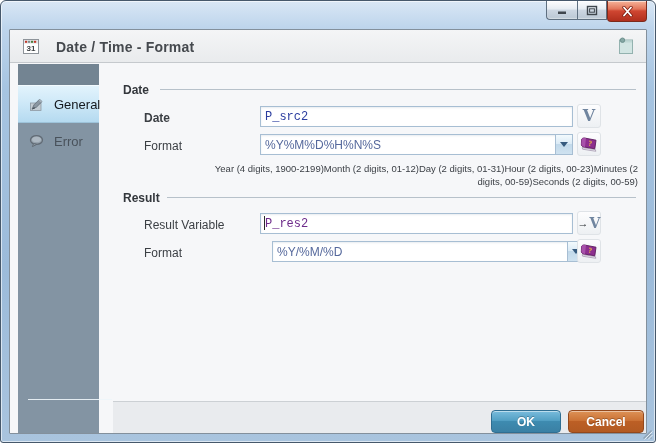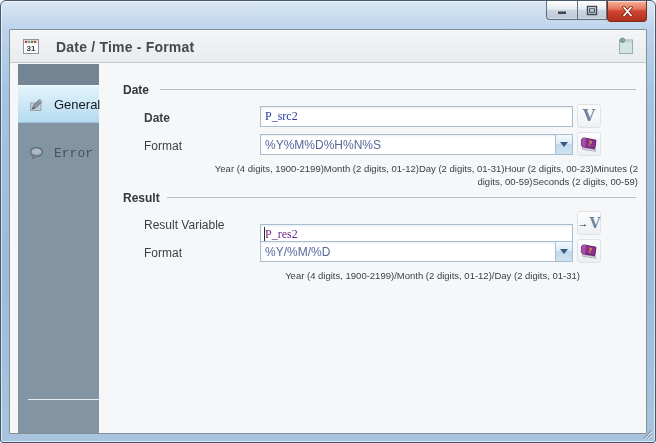--- a/index.html
+++ b/index.html
@@ -63,21 +63,21 @@
   .side-sep { position:absolute; left:10px; top:335px; width:84px; height:1px; background:#eef5f9; opacity:.9; }
 
   
   .grp-label { position:absolute; font-size:12px; font-weight:bold; color:#33373c; }
   .grp-line { position:absolute; height:1px; background:#b7c1ca; right:10px; }
   .fld-label { position:absolute; font-size:12px; color:#3b3f44; }
 
   .tbox {
     position:absolute; width:313px; height:21px; background:#fff;
     border:1px solid #a7bed3; font-size:12px; padding:0 4px;
-    font-family:Liberation Serif, serif; outline:none;
+    font-family:Liberation Mono, monospace; outline:none;
     box-shadow:inset 0 1px 2px rgba(130,150,170,.18);
   }
   .tbox.blue { color:#2b3d9f; }
   .combo {
     position:absolute; width:313px; height:21px; background:#fff;
     border:1px solid #a7bed3; box-shadow:inset 0 1px 2px rgba(130,150,170,.18);
     display:flex; align-items:center; cursor:default;
   }
   .combo .val { flex:1; font-size:12px; color:#55689c; padding-left:4px; white-space:nowrap; overflow:hidden; }
   .combo .drop {
@@ -174,21 +174,21 @@
       <div class="side-item selected" style="top:21px;">
         <svg class="ico" viewBox="0 0 17 17">
           <rect x="2.5" y="7" width="10.5" height="7.5" fill="#c3ccd3" stroke="#8d99a4" stroke-width="0.8"></rect>
           <path d="M4 13.2 L6 8.8 L11.6 3.2 L14 5.6 L8.4 11.2 Z" fill="#8b97a2" stroke="#5f6b76" stroke-width="0.8"></path>
           <path d="M4 13.2 L6 11 L7.2 12.2 Z" fill="#3e4850"></path>
           <path d="M11.6 3.2 L14 5.6 L13 6.6 L10.6 4.2 Z" fill="#aab6c0"></path>
         </svg>
         <span class="lbl">General</span>
       </div>
 
-      <div class="side-item plain" style="top:70px;font-family:Liberation Mono, monospace;">
+      <div class="side-item plain" style="top:58px;">
         <svg class="ico" viewBox="0 0 17 17">
           <ellipse cx="8.5" cy="7" rx="6" ry="4.4" fill="#96a2ad" stroke="#626c76" stroke-width="1.3"></ellipse>
           <path d="M5.6 10.6 L4.4 13.6 L9 11.3 Z" fill="#96a2ad" stroke="#626c76" stroke-width="1"></path>
           <ellipse cx="8.5" cy="6.4" rx="4.4" ry="2.6" fill="#adb8c2"></ellipse>
         </svg>
         <span class="lbl">Error</span>
       </div>
 
       <div class="side-sep"></div>
     </div>
@@ -217,47 +217,50 @@
         <text x="11" y="9.8" font-size="7.5" font-weight="bold" fill="#f0c53c" text-anchor="middle" transform="rotate(8 11 8)" font-family="Liberation Serif, serif">?</text>
       </svg>
     </div>
 
     <div class="help" style="left:180px; top:132px; width:448px;">Year (4 digits, 1900-2199)Month (2 digits, 01-12)Day (2 digits, 01-31)Hour (2 digits, 00-23)Minutes (2 digits, 00-59)Seconds (2 digits, 00-59)</div>
 
     <div class="grp-label" style="left:113px; top:161px;">Result</div>
     <div class="grp-line" style="left:157px; top:167px;"></div>
 
     <div class="fld-label" style="left:134px; top:188px;">Result Variable</div>
-    <div class="res-wrap" style="left:250px; top:194px; width:305px; height:21px;">
+    <div class="res-wrap" style="left:250px; top:183px; width:305px; height:21px;">
       <input class="tbox purple" style="left: 0px; top: 0px;" value="P_res2">
       <div class="caret"></div>
     </div>
     <div class="mini-btn" style="left:567px; top:181px;">
       <span class="arr-sm">→</span>
         <span class="vglyph" style="font-size:14px;">V</span>
     </div>
 
     <div class="fld-label" style="left:134px; top:216px;">Format</div>
-    <div class="combo" style="left:250px; top:211px;">
+    <div class="combo" style="left:262px; top:211px;">
       <span class="val">%Y/%M/%D</span>
       <span class="drop">
           <span class="tri"></span>
         </span>
     </div>
     <div class="mini-btn" style="left:567px; top:209px;">
       <svg width="20" height="17" viewBox="0 0 20 17">
         <path d="M3.2 11.5 L16.4 13.6 L16.8 15.3 L3.6 13.2 Z" fill="#ece6f0" stroke="#9c8fa8" stroke-width="0.7"></path>
         <path d="M2.6 3.2 C3.8 1.6 5.8 1.8 7 2.3 L17 4.2 L15.8 12.8 L4.6 10.9 C3 10.6 2.1 9.4 2.4 7.8 Z" fill="#8d2f8f" stroke="#5c1b5e" stroke-width="0.9"></path>
         <path d="M2.6 3.2 C3.8 1.6 5.8 1.8 7 2.3 L6 10.9 C4.6 10.6 3 10.4 2.4 8.2 Z" fill="#a851aa"></path>
         <text x="11" y="9.8" font-size="7.5" font-weight="bold" fill="#f0c53c" text-anchor="middle" transform="rotate(8 11 8)" font-family="Liberation Serif, serif">?</text>
       </svg>
     </div>
 
-    <div class="help" style="left:180px; top:239px; width:390px;">Year (4 digits, 1900-2199)/Month (2 digits, 01-12)/Day (2 digits, 01-31)</div>
-
+
+    <div class="footer">
+      <div class="btn ok">OK</div>
+      <div class="btn cancel">Cancel</div>
+    </div>
 
   </div>
 
   <svg class="grip" width="13" height="13">
     <path d="M11.5 3.5 L3.5 11.5 M11.5 7 L7 11.5 M11.5 10.5 L10.5 11.5" stroke="#8fa3b5" stroke-width="1.4"></path>
     <path d="M12.5 4.5 L4.5 12.5 M12.5 8 L8 12.5" stroke="#e6eef5" stroke-width="1"></path>
   </svg>
 
 </div>
 

